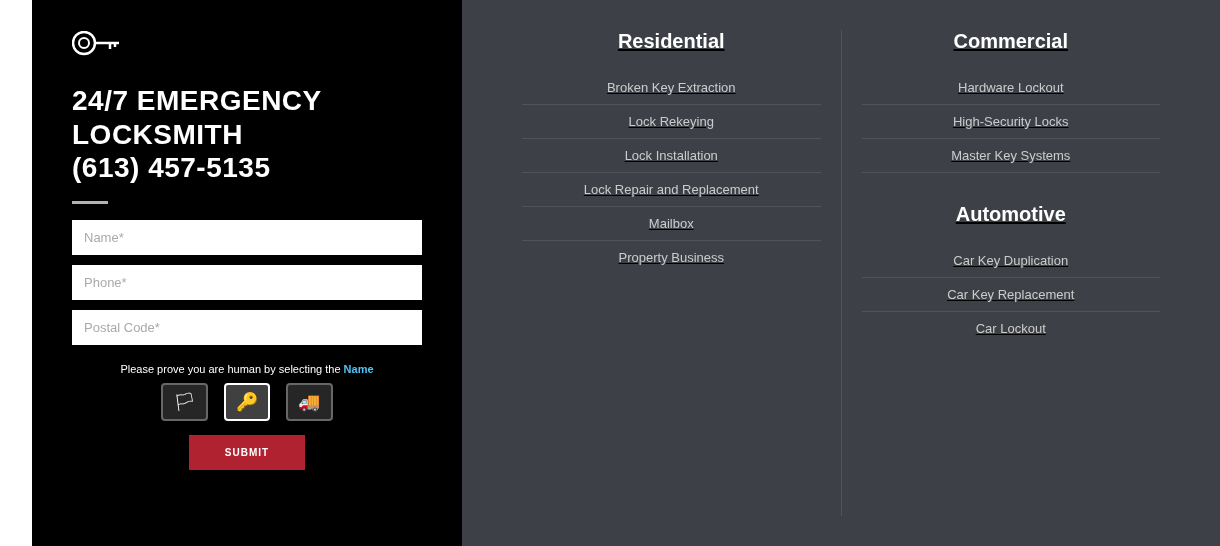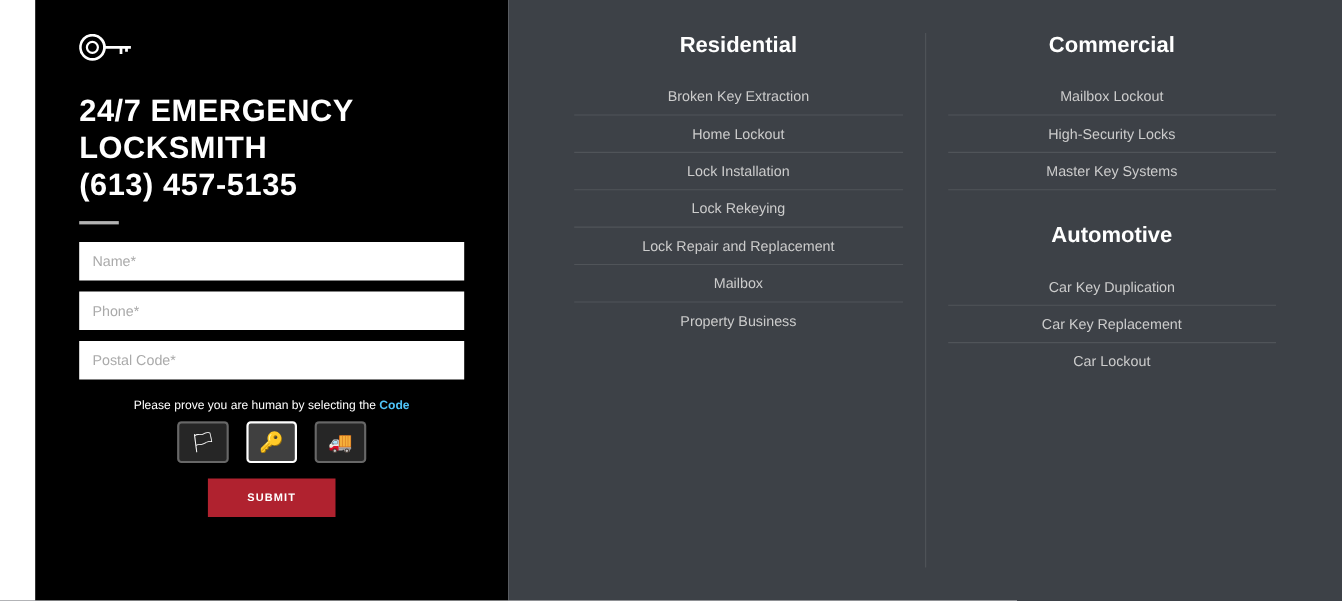--- a/index.html
+++ b/index.html
@@ -106,20 +106,21 @@
       background: #3d4147;
       flex: 1;
       display: flex;
       padding: 30px 40px;
       gap: 0;
     }
     .services-col {
       flex: 1;
       padding: 0 20px;
       border-right: 1px solid rgba(255,255,255,0.1);
+      text-decoration: underline;
     }
     .services-col:last-child {
       border-right: none;
     }
     .col-title {
       font-size: 20px;
       font-weight: 900;
       color: #fff;
       text-align: center;
       margin-bottom: 18px;
@@ -160,46 +161,45 @@
     <div class="brand-title">
       <span>24/7 EMERGENCY</span><br>
       <span>LOCKSMITH</span><br>
       <span>(613) 457-5135</span>
     </div>
     <div class="divider-red"></div>
     <input class="form-input" type="text" placeholder="Name*" style="">
     <input class="form-input" type="text" placeholder="Phone*" style="">
     <input class="form-input" type="text" placeholder="Postal Code*" style="">
     <p class="captcha-text">
-      <span>Please prove you are human by selecting the </span><a href="#">Code</a>
+      <span>Please prove you are human by selecting the </span><a href="#">Name</a>
     </p>
     <div class="captcha-icons">
       <button class="captcha-icon-btn">🏳</button>
       <button class="captcha-icon-btn selected">🔑</button>
       <button class="captcha-icon-btn">🚚</button>
     </div>
     <button class="submit-btn">SUBMIT</button>
   </div>
 
   <div class="right-panel">
 
     <div class="services-col">
       <div class="col-title">Residential</div>
       <div class="service-item">Broken Key Extraction</div>
-      <div class="service-item">Home Lockout</div>
+      <div class="service-item">Lock Rekeying</div>
       <div class="service-item">Lock Installation</div>
-      <div class="service-item">Lock Rekeying</div>
       <div class="service-item">Lock Repair and Replacement</div>
       <div class="service-item">Mailbox</div>
       <div class="service-item">Property Business</div>
     </div>
 
     <div class="services-col">
       <div class="col-title">Commercial</div>
-      <div class="service-item">Mailbox Lockout</div>
+      <div class="service-item">Hardware Lockout</div>
       <div class="service-item">High-Security Locks</div>
       <div class="service-item">Master Key Systems</div>
 
       <div class="automotive-section">
         <div class="col-title">Automotive</div>
         <div class="service-item">Car Key Duplication</div>
         <div class="service-item">Car Key Replacement</div>
         <div class="service-item">Car Lockout</div>
       </div>
     </div>

